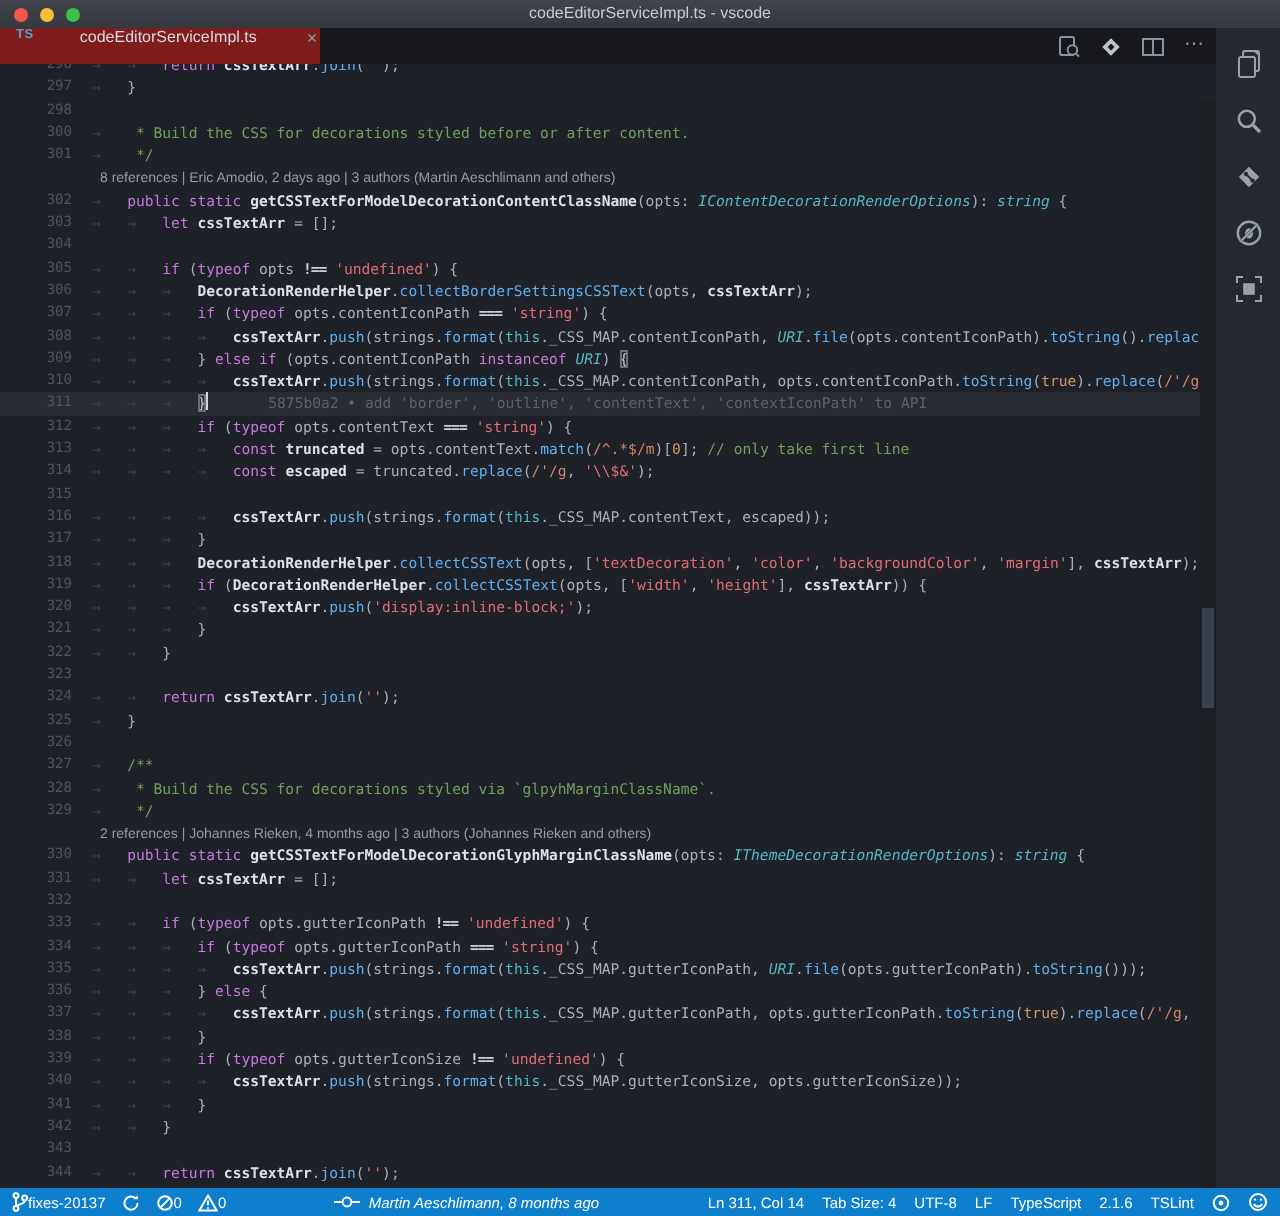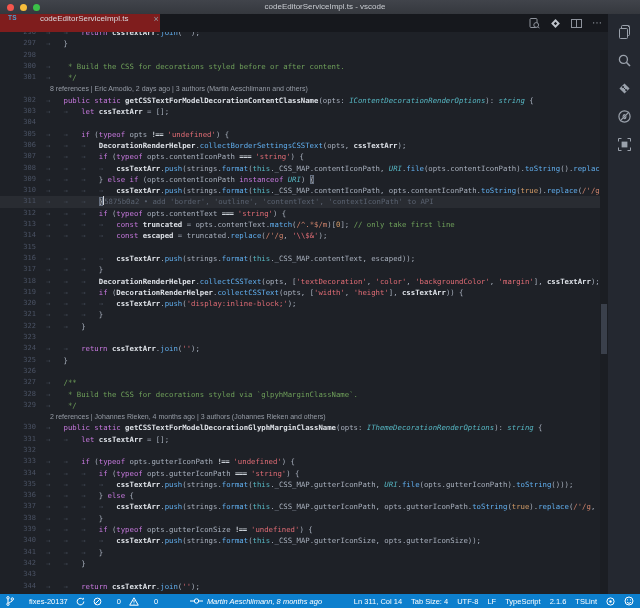--- a/index.html
+++ b/index.html
@@ -45,37 +45,37 @@
   .tk-s { color:#e06c75; }
   .tk-c { color:#6fa05a; }
   .tk-f { color:#61afef; }
   .tk-v { color:#dde1e7; font-weight:bold; }
   .tk-y { color:#56b6c2; font-style:italic; }
   .tk-n { color:#d19a66; }
   .tk-r { color:#d0846c; }
   .tk-h { color:#56b6c2; }
   .tk-o { color:#cbd1d8; font-weight:bold; letter-spacing:-0.5px; }
   .tk-m { color:#c8cdd4; outline:1px solid #667081; outline-offset:-1px; }
-  .tk-g { color:#5a6270; margin-left:0; }
+  .tk-g { color:#5a6270; margin-left:30px; }
   .cursor { display:inline-block; width:1px; height:9px; background:#d2d6dc; vertical-align:-1px; }
 
   
   .scrollbar { position:absolute; top:18px; bottom:0; right:0; width:8px; background:#1b1e23; }
   .scroll-thumb { position:absolute; left:1px; width:6px; top:254px; height:50px; background:#3a404b; }
 
   
   .activitybar { flex:0 0 32px; background:#242830; display:flex; flex-direction:column; align-items:center;
                  padding-top:4px; }
   .ab-item { width:32px; height:28px; display:flex; align-items:center; justify-content:center; cursor:pointer; }
   .ab-item svg { display:block; }
 
   
   .statusbar { height:14px; background:#0d7fcd; display:flex; align-items:center; color:#fff; font-size:7.5px;
                padding:0 6px; gap:10px; flex:0 0 auto; white-space:nowrap; }
-  .sb-group { display:flex; align-items:center; gap:15px; }
+  .sb-group { display:flex; align-items:center; gap:0; }
   .sb-left { display:flex; align-items:center; gap:8px; }
   .sb-center { flex:1 1 auto; display:flex; justify-content:center; align-items:center; gap:4px;font-style:italic; }
   .sb-right { display:flex; align-items:center; gap:9px; }
   .statusbar svg { display:block; }
 </style>
 </head>
 <body>
 
 <div class="window">
 

